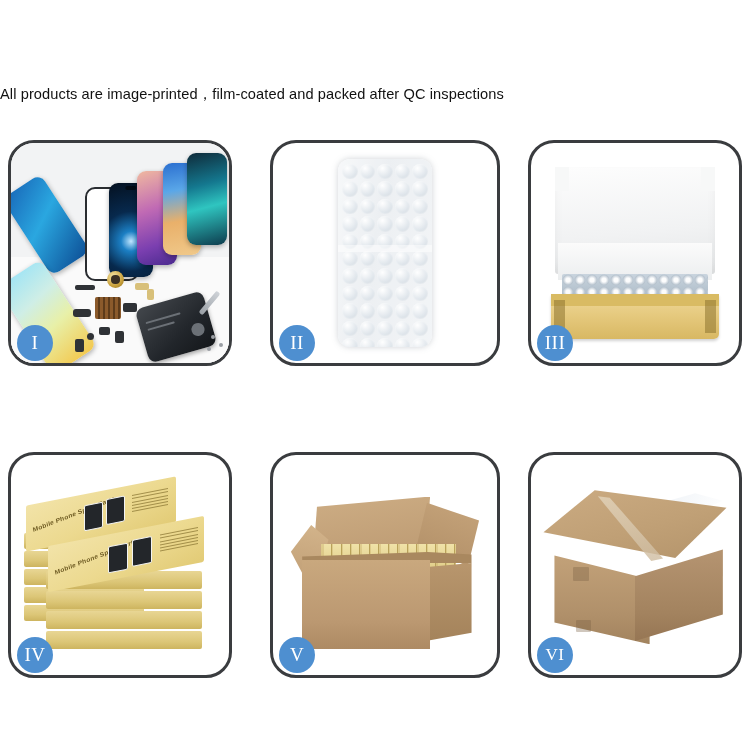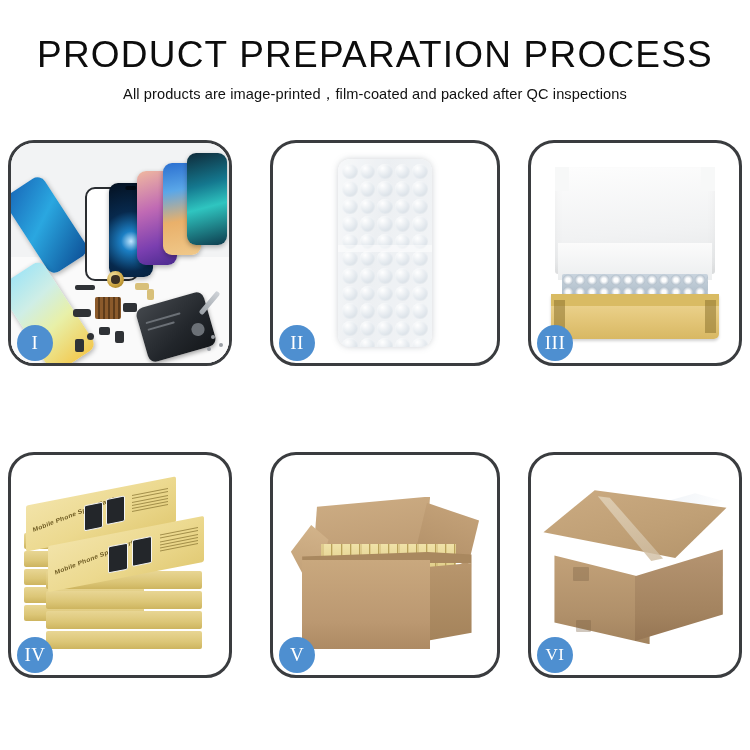--- a/index.html
+++ b/index.html
@@ -8,21 +8,21 @@
     font-family:"Liberation Sans",sans-serif;overflow:hidden;
   }
   .page{position:relative;width:750px;height:750px;background:#fff;}
 
   .title{
     position:absolute;top:34px;left:0;width:750px;text-align:center;
     font-size:37px;letter-spacing:1.2px;color:#0d0d0d;font-weight:500;
     white-space:nowrap;
   }
   .subtitle{
-    position:absolute;top:85px;left:0;width:750px;text-align:center;
+    position:absolute;top:85px;left:0;width:750px;
     font-size:14.6px;color:#111;letter-spacing:.1px;white-space:nowrap;
   }
 
   .grid{position:absolute;top:140px;left:0;width:750px;}
   .panel{
     position:absolute;border:3.5px solid #3a3c3f;border-radius:26px;
     background:#ffffff;overflow:hidden;box-sizing:border-box;
   }
   .panel-inner{position:absolute;inset:0;overflow:hidden;}
 
@@ -148,21 +148,20 @@
   .c6 .tab{position:absolute;background:rgba(120,95,65,.35);border-radius:1px;}
   .c6 .wrap{position:absolute;left:62%;top:2%;width:36%;height:16%;
     background:linear-gradient(120deg,rgba(235,240,245,.85),rgba(255,255,255,.3));
     clip-path:polygon(0 44%,58% 0,100% 30%,40% 100%);}
 </style>
 </head>
 <body>
 
 <div class="page">
 
-  <div class="title">PRODUCT PREPARATION PROCESS</div>
   <div class="subtitle">All products are image-printed，film-coated and packed after QC inspections</div>
 
   <div class="grid">
 
     <div class="panel" style="left:8px;top:0;width:224px;height:226px;">
       <div class="panel-inner">
         <div class="p1bg"></div>
 
         <div class="ph tilt scr-blue" style="left:12px;top:36px;width:46px;height:92px;"></div>
         <div class="pframe" style="left:74px;top:44px;width:50px;height:90px;"></div>

